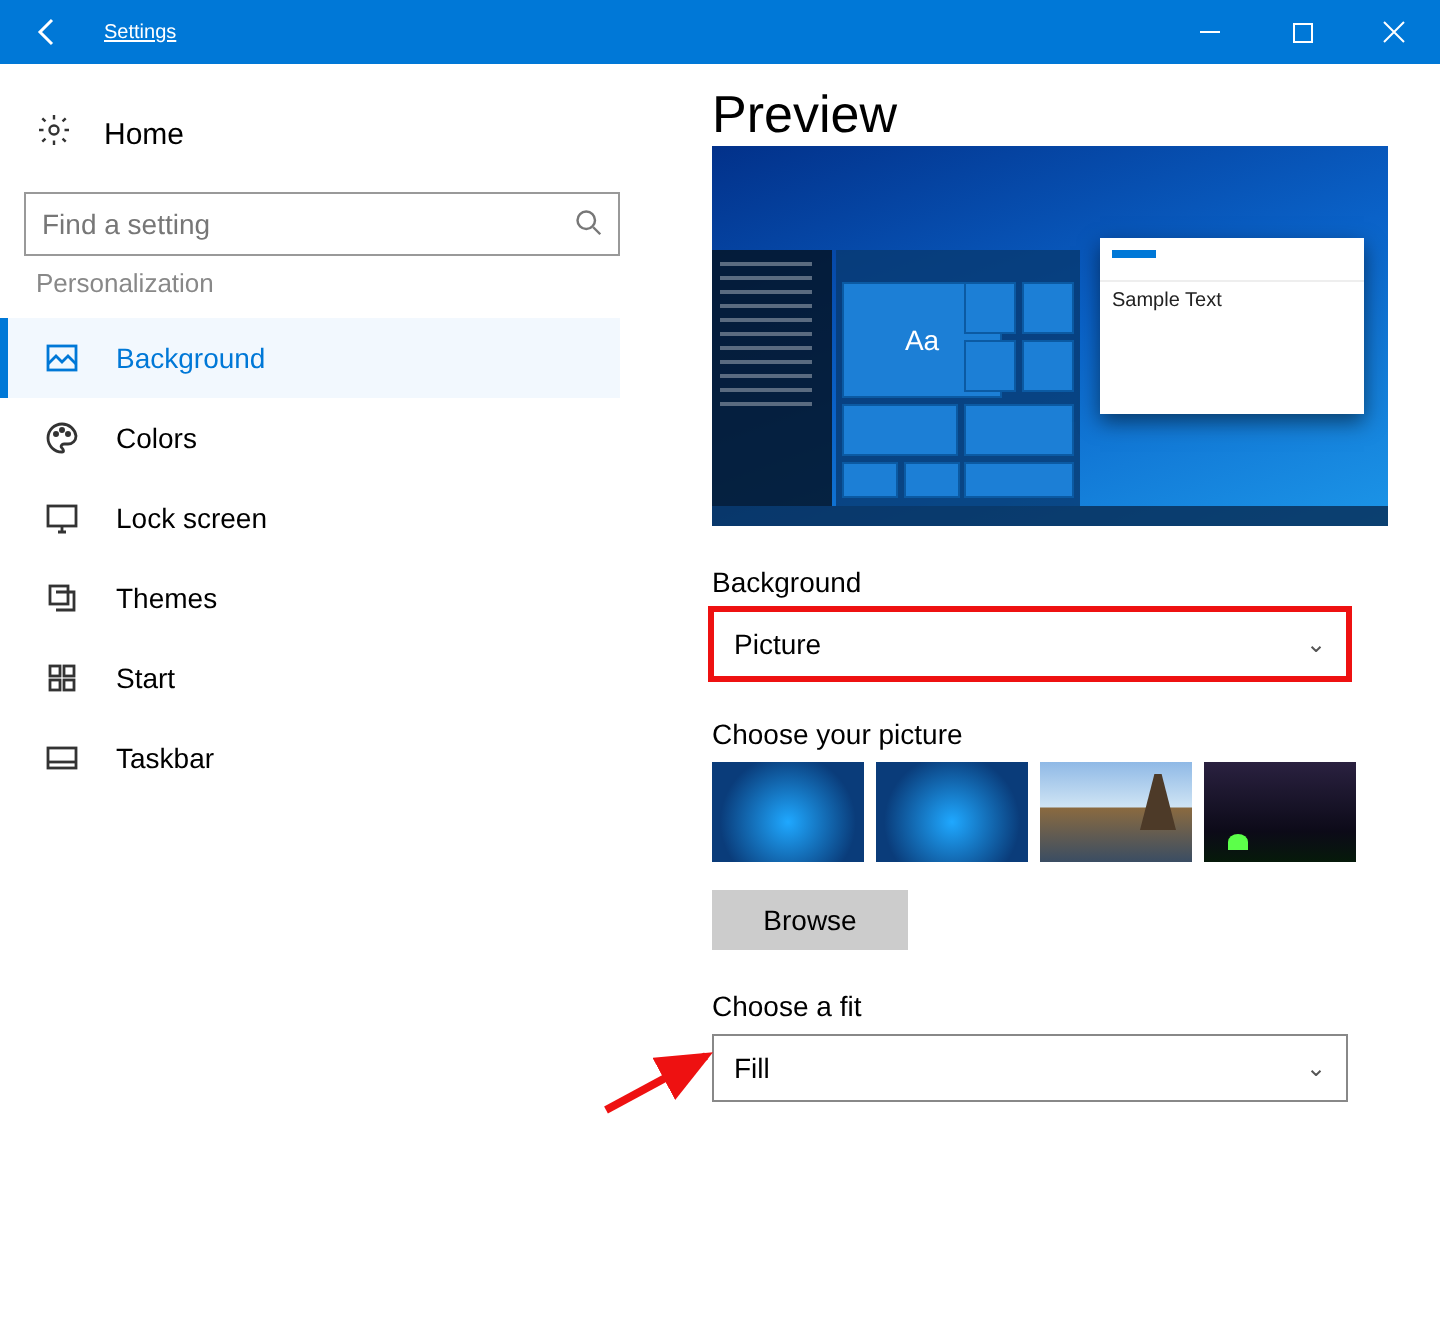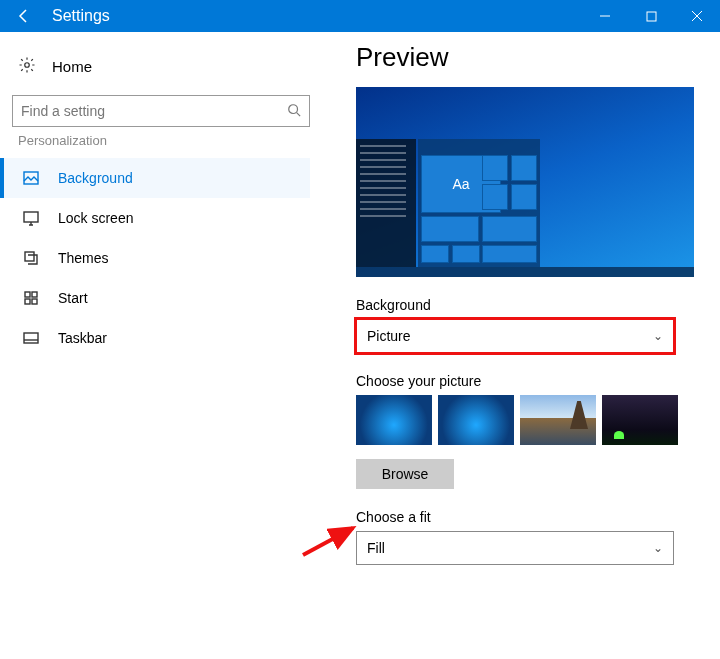--- a/index.html
+++ b/index.html
@@ -3,41 +3,41 @@
 <meta charset="utf-8">
 <style>
   * { box-sizing: border-box; margin: 0; padding: 0; font-family: "Segoe UI", Arial, sans-serif; }
   body { width: 720px; height: 659px; overflow: hidden; background: #fff; }
   .titlebar {
     height: 32px; background: #0078d7; color: #fff; display: flex; align-items: center;
   }
   .titlebar .back {
     width: 48px; height: 32px; display: flex; align-items: center; justify-content: center; cursor: pointer;
   }
-  .titlebar .title { font-size: 16px; padding-left: 4px; }
+  .titlebar .title { font-size: 10px; padding-left: 4px; text-decoration: underline; }
   .titlebar .spacer { flex: 1; }
   .titlebar .ctrl { width: 46px; height: 32px; display: flex; align-items: center; justify-content: center; cursor: pointer; }
   .titlebar svg { stroke: #fff; }
   .content { display: flex; height: calc(100% - 32px); }
   .sidebar { width: 320px; padding: 18px 10px 0 12px; }
   .home-row { display: flex; align-items: center; gap: 16px; padding: 6px 6px 18px 6px; font-size: 15px; }
   .search-box {
     width: 298px; height: 32px; border: 1px solid #999; display: flex; align-items: center; padding: 0 8px;
     color: #777; font-size: 14px; margin-bottom: 6px;
   }
   .search-box .ph { flex: 1; }
   .section-label { color: #888; font-size: 13px; padding: 0 6px 10px 6px; }
   .nav-item {
     display: flex; align-items: center; gap: 18px; height: 40px; padding: 0 8px; font-size: 14px; cursor: pointer;
     border-left: 4px solid transparent; margin-left: -12px; padding-left: 18px;
   }
   .nav-item.active { color: #0078d7; border-left-color: #0078d7; background: #f2f8fe; }
   .nav-item .ico { width: 18px; display: flex; justify-content: center; }
   .main { flex: 1; padding: 10px 20px 0 36px; }
-  .main h1 { font-size: 26px; font-weight: 400; margin-bottom: 14px; }
+  .main h1 { font-size: 26px; font-weight: 400; }
   .preview {
     width: 338px; height: 190px; background: linear-gradient(160deg,#02318a 0%,#0a62c8 50%,#1c96e8 100%);
     position: relative; overflow: hidden;
   }
   .preview .taskbar { position: absolute; left: 0; bottom: 0; width: 100%; height: 10px; background: #072a53cc; }
   .preview .start-panel { position: absolute; left: 0; bottom: 10px; width: 60px; height: 128px; background: #05162bdd; padding: 6px 4px; }
   .preview .start-panel .line { height: 2px; background: #5a6b80; margin-bottom: 5px; width: 46px; }
   .preview .tiles { position: absolute; left: 62px; bottom: 10px; width: 122px; height: 128px; background: #083a70cc; }
   .preview .tile { position: absolute; background: #1c7fd6; border: 1px solid #0b5aa3; }
   .preview .tile.aa { left: 3px; top: 16px; width: 80px; height: 58px; color: #fff; display:flex;align-items:center;justify-content:center; font-size:14px; }
@@ -135,20 +135,31 @@
         <svg width="16" height="16" viewBox="0 0 16 16" fill="none" stroke="#0078d7" stroke-width="1.4">
             <rect x="1" y="2" width="14" height="12"></rect>
             <path d="M1 11l4-4 3 3 3-3 4 4"></path>
           </svg>
       </span>
       <span>Background</span>
     </div>
     <div class="nav-item">
       <span class="ico">
         <svg width="16" height="16" viewBox="0 0 16 16" fill="none" stroke="#333" stroke-width="1.4">
+            <path d="M8 1a7 7 0 1 0 0 14c1 0 1-1 0-2s0-2 1-2h2a4 4 0 0 0 4-4 7 7 0 0 0-7-6z"></path>
+            <circle cx="5" cy="6" r=".8" fill="#333"></circle>
+            <circle cx="8" cy="4" r=".8" fill="#333"></circle>
+            <circle cx="11" cy="6" r=".8" fill="#333"></circle>
+          </svg>
+      </span>
+      <span>Colors</span>
+    </div>
+    <div class="nav-item">
+      <span class="ico">
+        <svg width="16" height="16" viewBox="0 0 16 16" fill="none" stroke="#333" stroke-width="1.4">
             <rect x="1" y="2" width="14" height="10"></rect>
             <path d="M6 15h4M8 12v3"></path>
           </svg>
       </span>
       <span>Lock screen</span>
     </div>
     <div class="nav-item">
       <span class="ico">
         <svg width="16" height="16" viewBox="0 0 16 16" fill="none" stroke="#333" stroke-width="1.4">
             <rect x="2" y="2" width="9" height="9"></rect>
@@ -201,20 +212,26 @@
         <div class="tile s1"></div>
           <div class="tile s2"></div>
           <div class="tile s3"></div>
           <div class="tile s4"></div>
         <div class="tile w1"></div>
           <div class="tile w2"></div>
         <div class="tile b1"></div>
           <div class="tile b2"></div>
           <div class="tile b3"></div>
       </div>
+      <div class="window">
+        <div class="wtop">
+            <div class="acc"></div>
+          </div>
+        <div class="wtxt">Sample Text</div>
+      </div>
       <div class="taskbar"></div>
     </div>
 
     <div class="field-label">Background</div>
     <div class="dropdown highlight-red">
       <span>Picture</span>
       <span class="chev">⌄</span>
     </div>
 
     <div class="field-label">Choose your picture</div>

